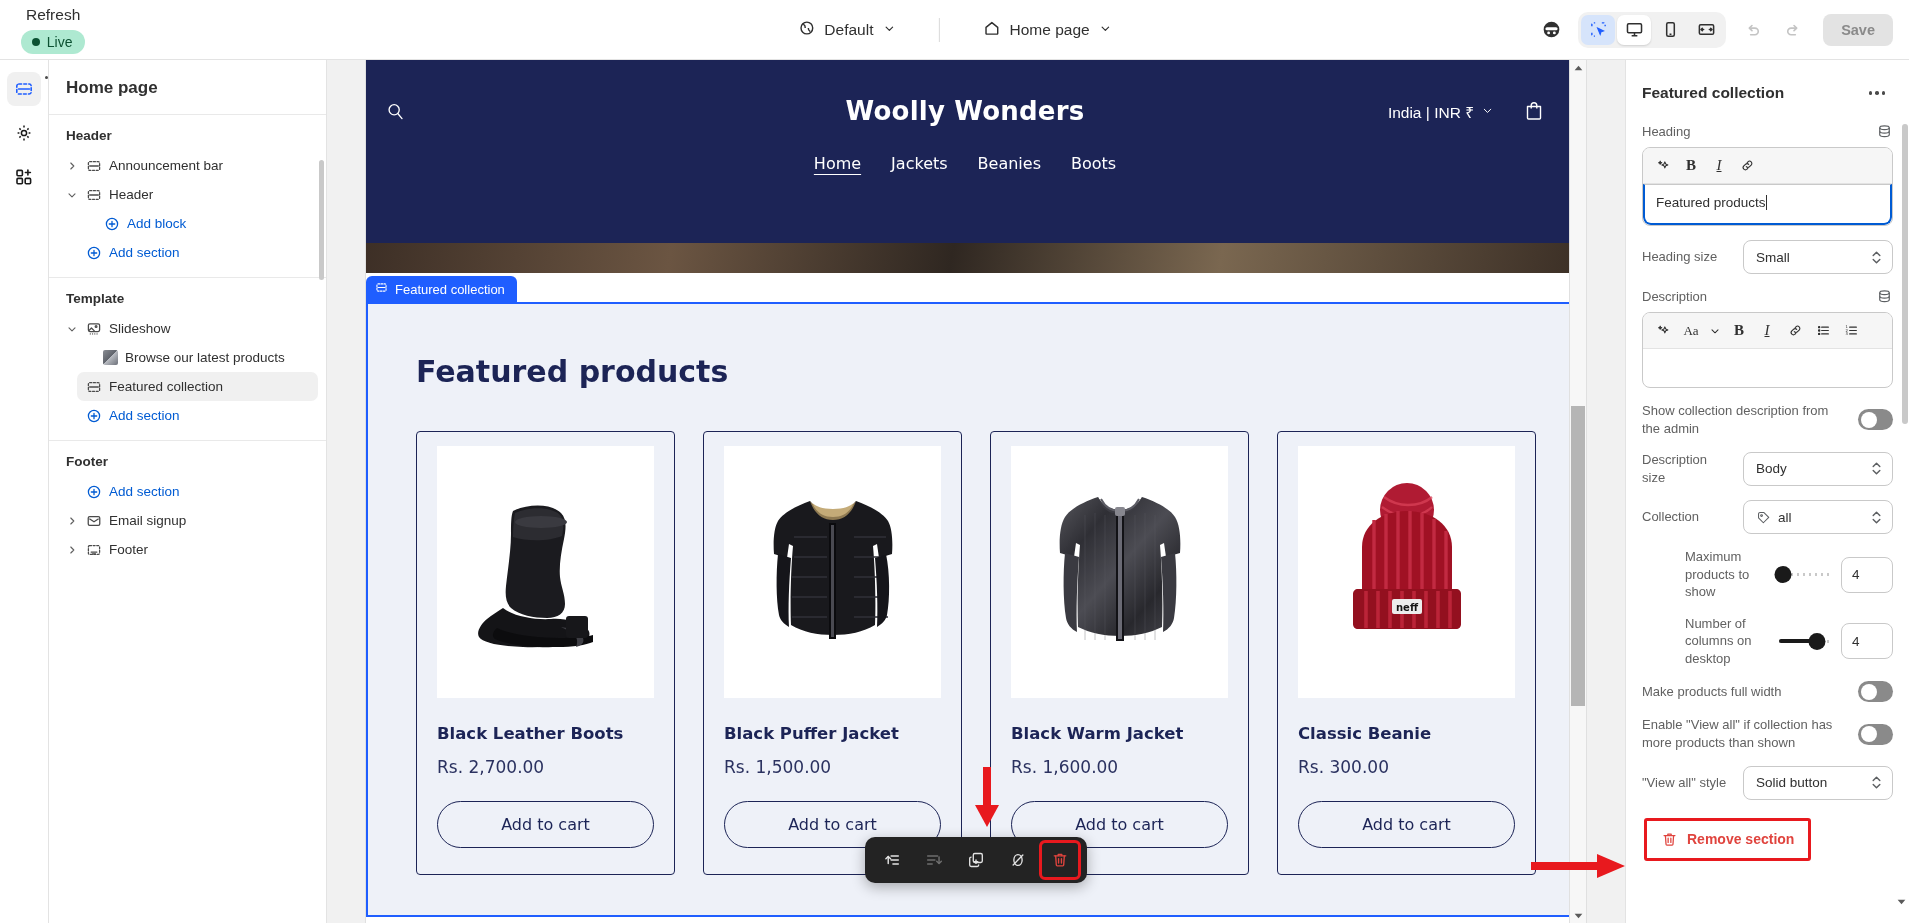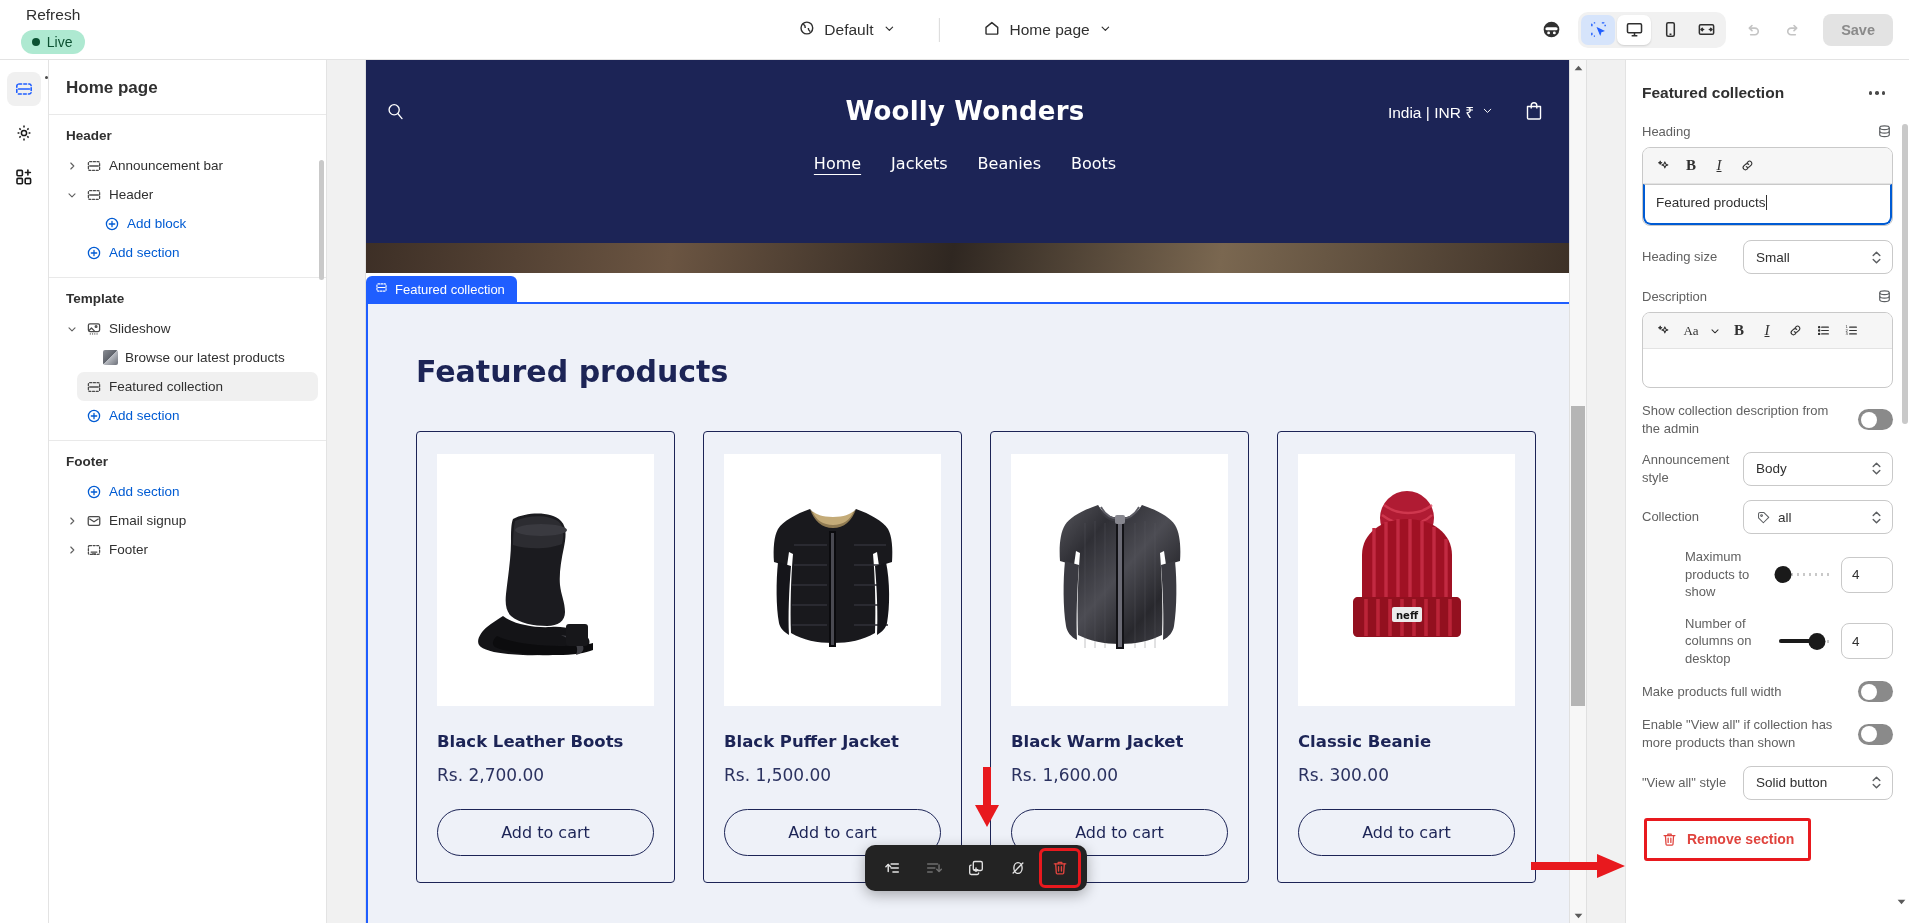--- a/index.html
+++ b/index.html
@@ -152,21 +152,21 @@
     border: 2px solid #1f5eff; background: #eef1f8; padding: 50px 48px 40px 48px;
     position: relative; min-height: 530px;
   }
   .feat-title {
     font-size: 30px; font-weight: 700; color: #1c2456; margin-bottom: 42px;
     font-family: "DejaVu Sans", sans-serif;
   }
   .grid { display: grid; grid-template-columns: repeat(4, 1fr); gap: 28px; }
   .card {
     border: 1px solid #1c2456; border-radius: 4px; background: #eef1f8;
-    padding: 22px 20px 26px 20px; display: flex; flex-direction: column; cursor: pointer;
+    padding: 14px 20px 26px 20px; display: flex; flex-direction: column; cursor: pointer;
   }
   .card-img {
     background: #ffffff; height: 252px; display: flex; align-items: center; justify-content: center;
     margin-bottom: 26px; overflow: hidden;
   }
   .card-img svg { display: block; }
   .card-name { font-size: 16.5px; font-weight: 700; color: #1c2456; margin-bottom: 14px; font-family: "DejaVu Sans", sans-serif; }
   .card-price { font-size: 17px; color: #2b3260; margin-bottom: 24px; font-family: "DejaVu Sans", sans-serif; }
   .add-btn {
     border: 1.5px solid #1c2456; border-radius: 40px; background: transparent; color: #1c2456;
@@ -888,21 +888,21 @@
         
         <div class="row2">
           <span class="fld-label">Show collection description from the admin</span>
           <div class="toggle">
               <span class="knob"></span>
             </div>
         </div>
 
         
         <div class="row2">
-          <span class="fld-label">Announcement style</span>
+          <span class="fld-label">Description size</span>
           <div class="select">
             <span class="sv">Body</span>
             <span class="updown">
               <svg width="13" height="17" viewBox="0 0 12 18" fill="none" stroke="currentColor" stroke-width="1.5" stroke-linecap="round" stroke-linejoin="round">
                   <path d="M2.5 7L6 3.5L9.5 7"></path>
                   <path d="M2.5 11L6 14.5L9.5 11"></path>
                 </svg>
             </span>
           </div>
         </div>

